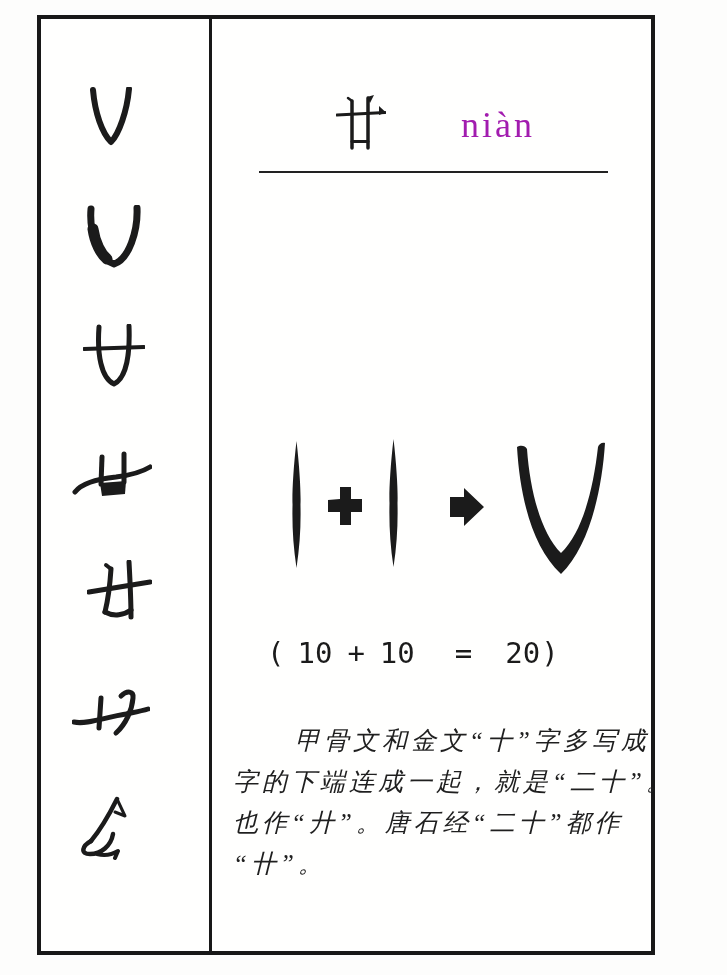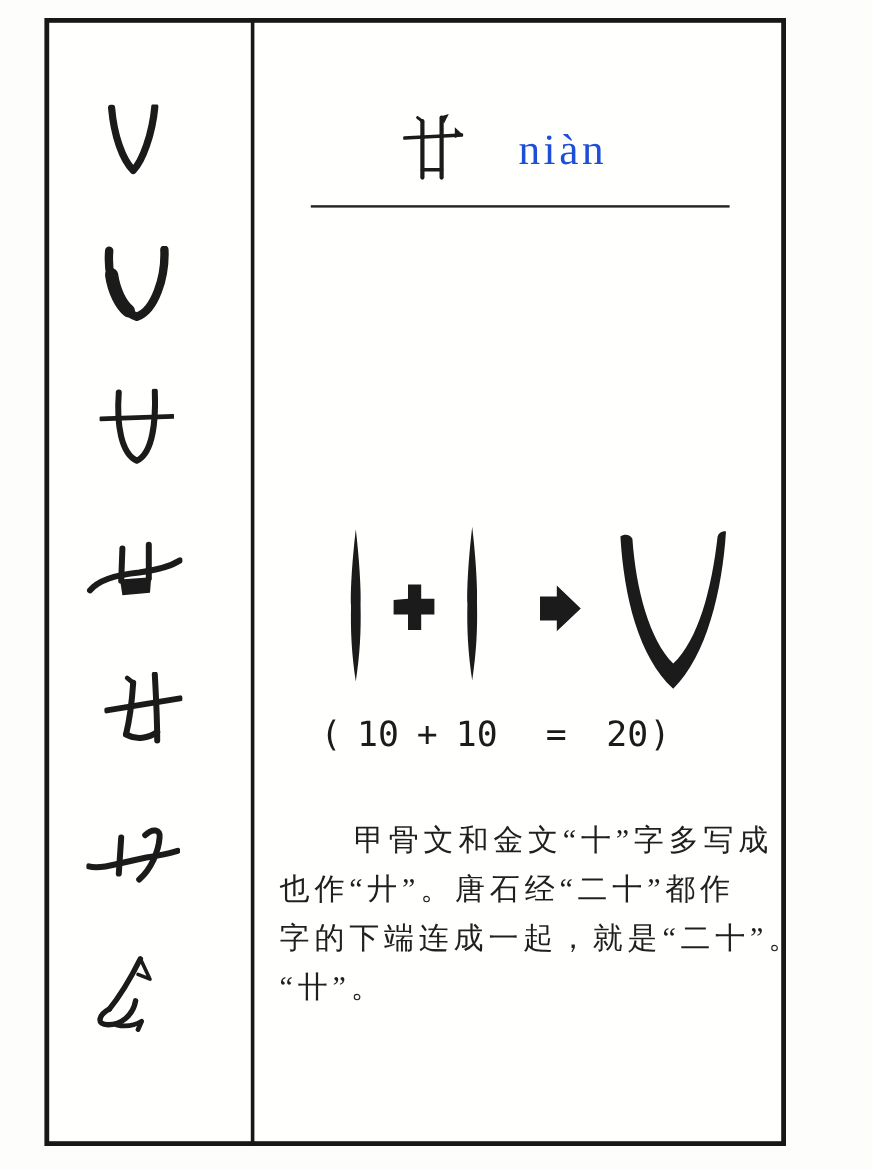--- a/index.html
+++ b/index.html
@@ -8,34 +8,34 @@
 
   .outer-box { position:absolute; left:37px; top:15px; width:618px; height:940px;
                border:4px solid #181818; background:#fffffe; }
   .divider   { position:absolute; left:209px; top:15px; width:3px; height:940px; background:#181818; }
 
   .abs { position:absolute; }
   svg  { display:block; }
   .ink-stroke { stroke:#1b1b1b; fill:none; stroke-linecap:round; stroke-linejoin:round; }
   .ink-fill   { fill:#1b1b1b; stroke:none; }
 
-  .pinyin { position:absolute; left:432px; top:104px; font-size:36px; letter-spacing:3px; color:#1d4ed8; }
+  .pinyin { position:absolute; left:461px; top:104px; font-size:36px; letter-spacing:3px; color:#a21caf; }
   .hrule  { position:absolute; left:259px; top:171px; width:349px; height:2px; background:#222; }
 
   .formula { position:absolute; left:267px; top:595px; display:flex; align-items:baseline;
              font-family:"DejaVu Sans Mono", monospace; font-size:29px; color:#1b1b1b; }
   .formula span:nth-child(1){ margin-right:13px; }
   .formula span:nth-child(2){ margin-right:15px; }
   .formula span:nth-child(3){ margin-right:15px; }
   .formula span:nth-child(4){ margin-right:40px; }
   .formula span:nth-child(5){ margin-right:33px; }
-  .formula span:nth-child(6){ margin-right:1px; }
+  .formula span:nth-child(6){ margin-right:1px;margin-top:41px; }
 
-  .paragraph { position:absolute; left:233px; top:680px; width:420px;
-               font-size:25px; line-height:41px; letter-spacing:4px; color:#1f1f1f; }
+  .paragraph { position:absolute; left:233px; top:720px; width:420px;
+               font-size:25px; line-height:41px; letter-spacing:4px; color:#1f1f1f;font-style:italic; }
   .paragraph .pline { white-space:nowrap; }
   .paragraph .pline:first-child { padding-left:62px; }
 
   .visually-hidden { position:absolute; width:1px; height:1px; overflow:hidden;
                      clip:rect(0 0 0 0); white-space:nowrap; }
 </style>
 </head>
 <body>
 
 <div class="outer-box"></div>
@@ -147,16 +147,16 @@
   <span>10</span>
   <span>+</span>
   <span>10</span>
   <span>=</span>
   <span>20</span>
   <span>)</span>
 </div>
 
 <div class="paragraph">
   <div class="pline">甲骨文和金文“十”字多写成</div>
+  <div class="pline">字的下端连成一起，就是“二十”。</div>
   <div class="pline">也作“廾”。唐石经“二十”都作</div>
-  <div class="pline">字的下端连成一起，就是“二十”。</div>
   <div class="pline">“卄”。</div>
 </div>
 
 </body></html>

